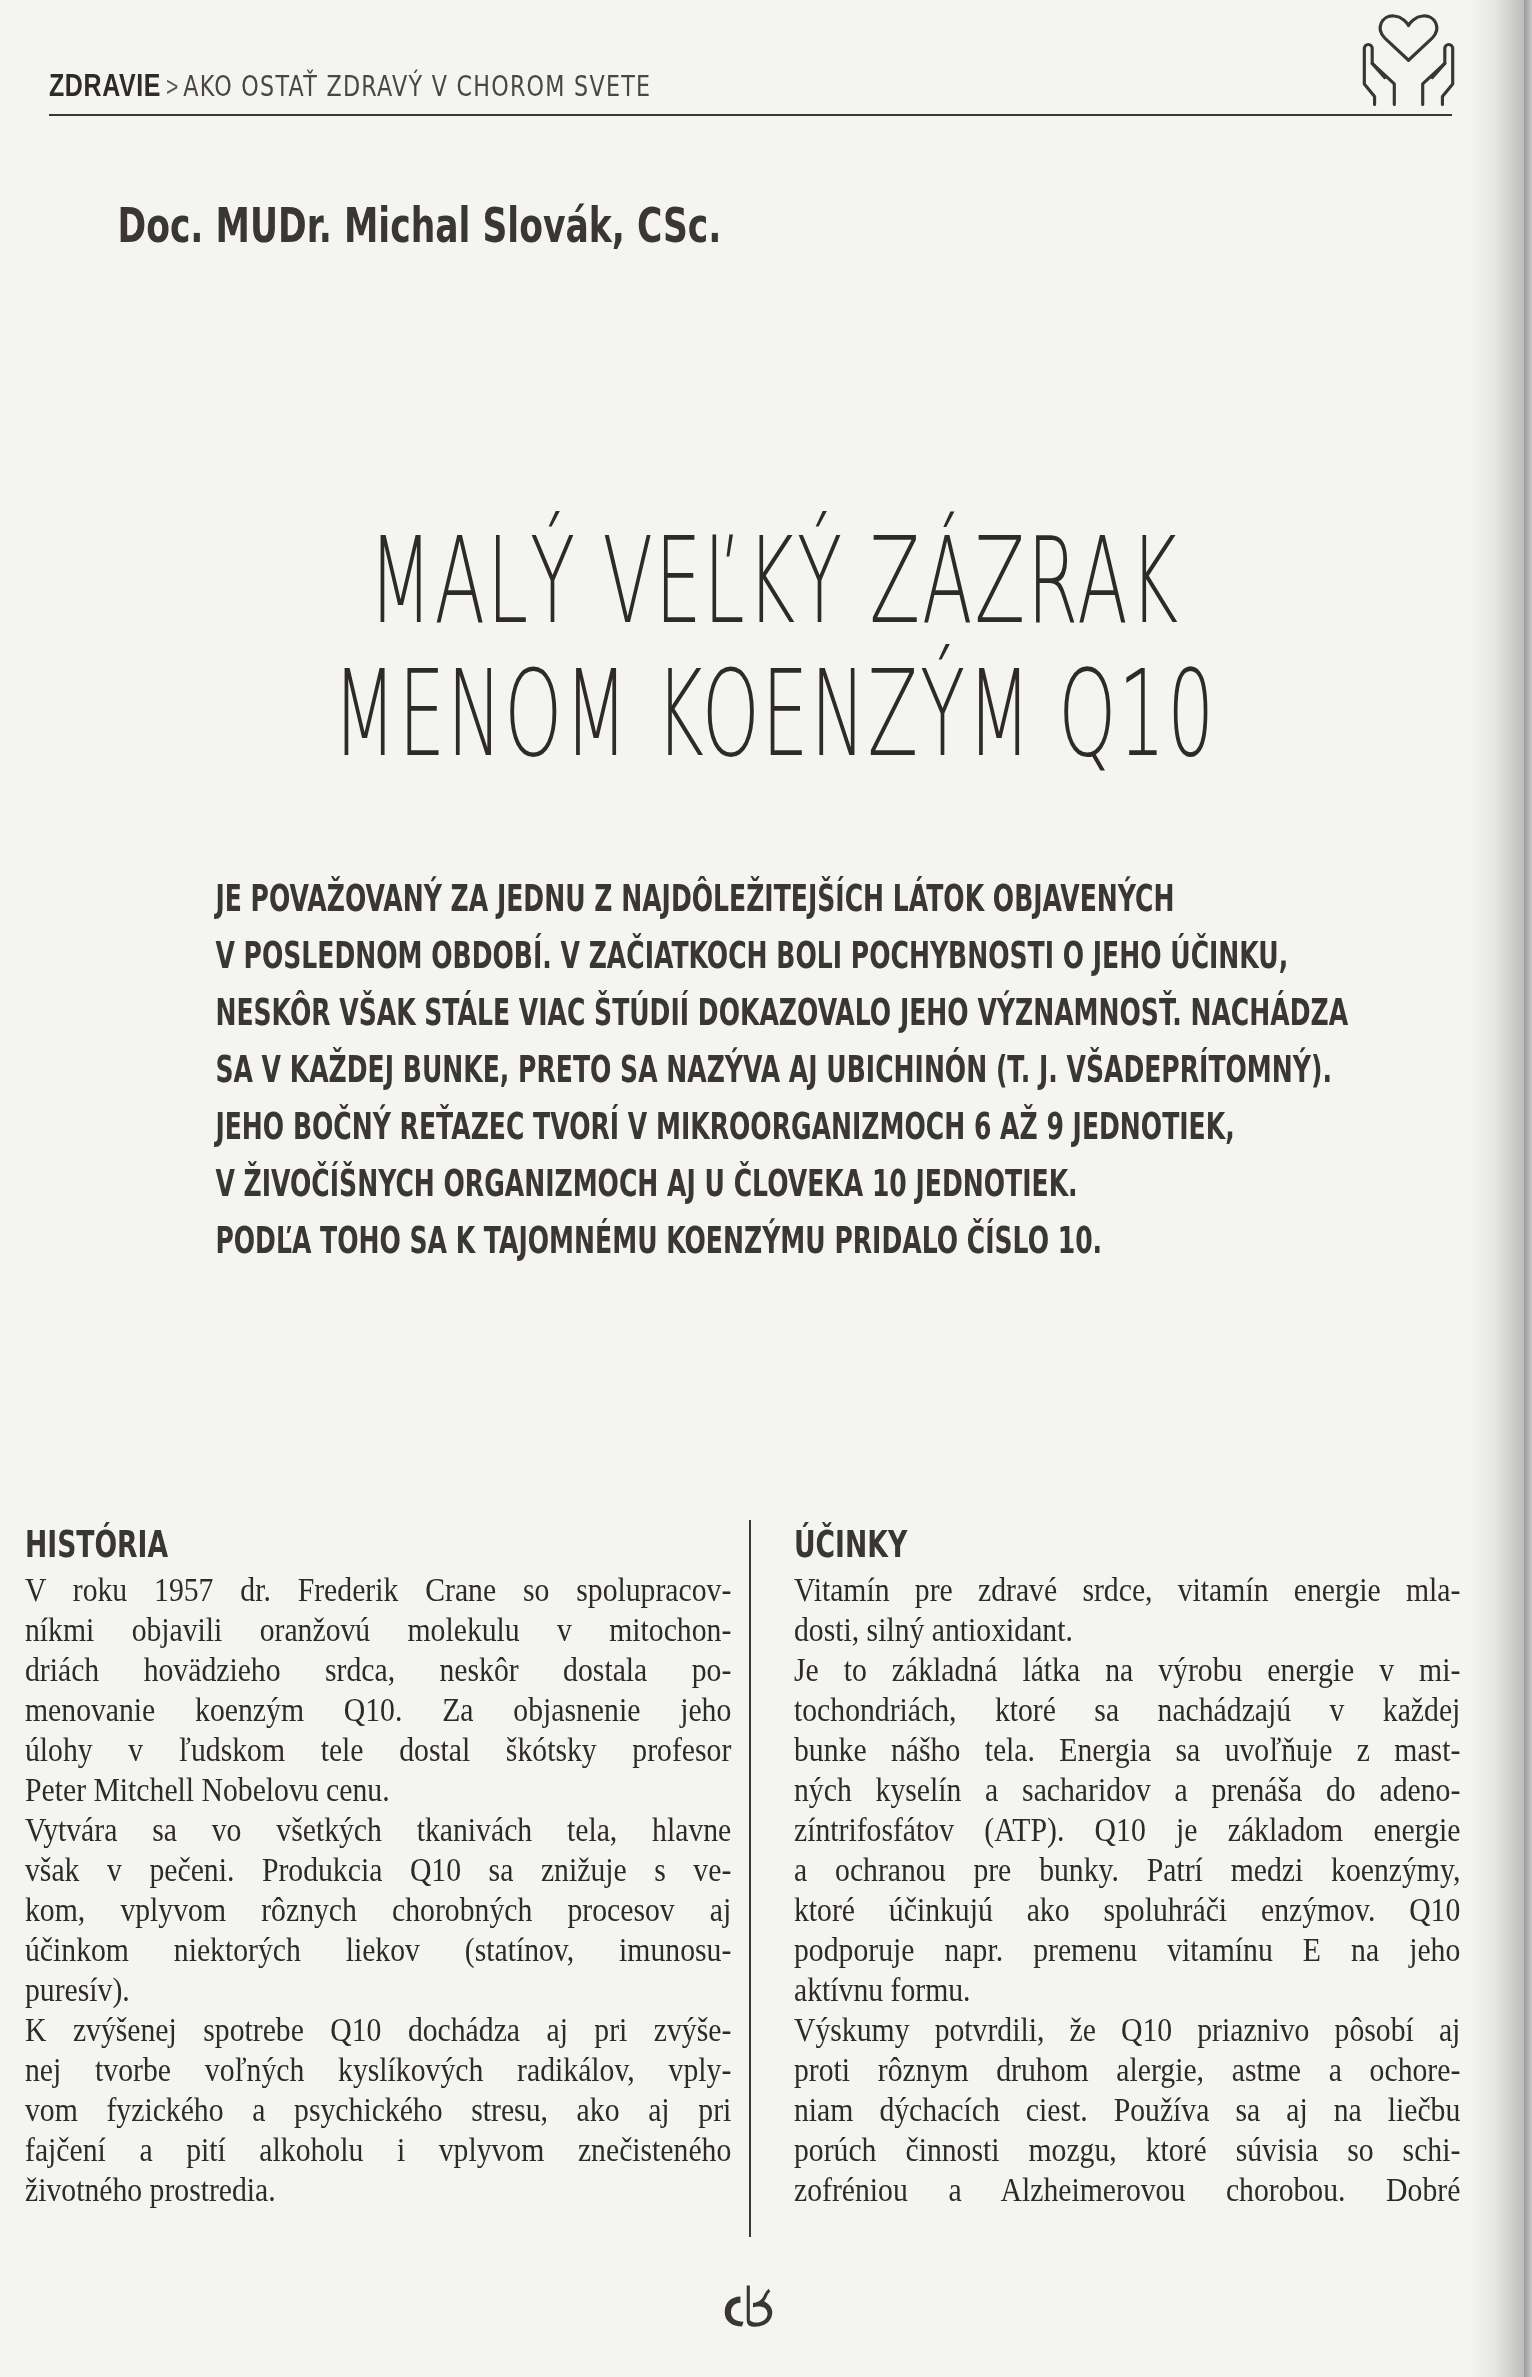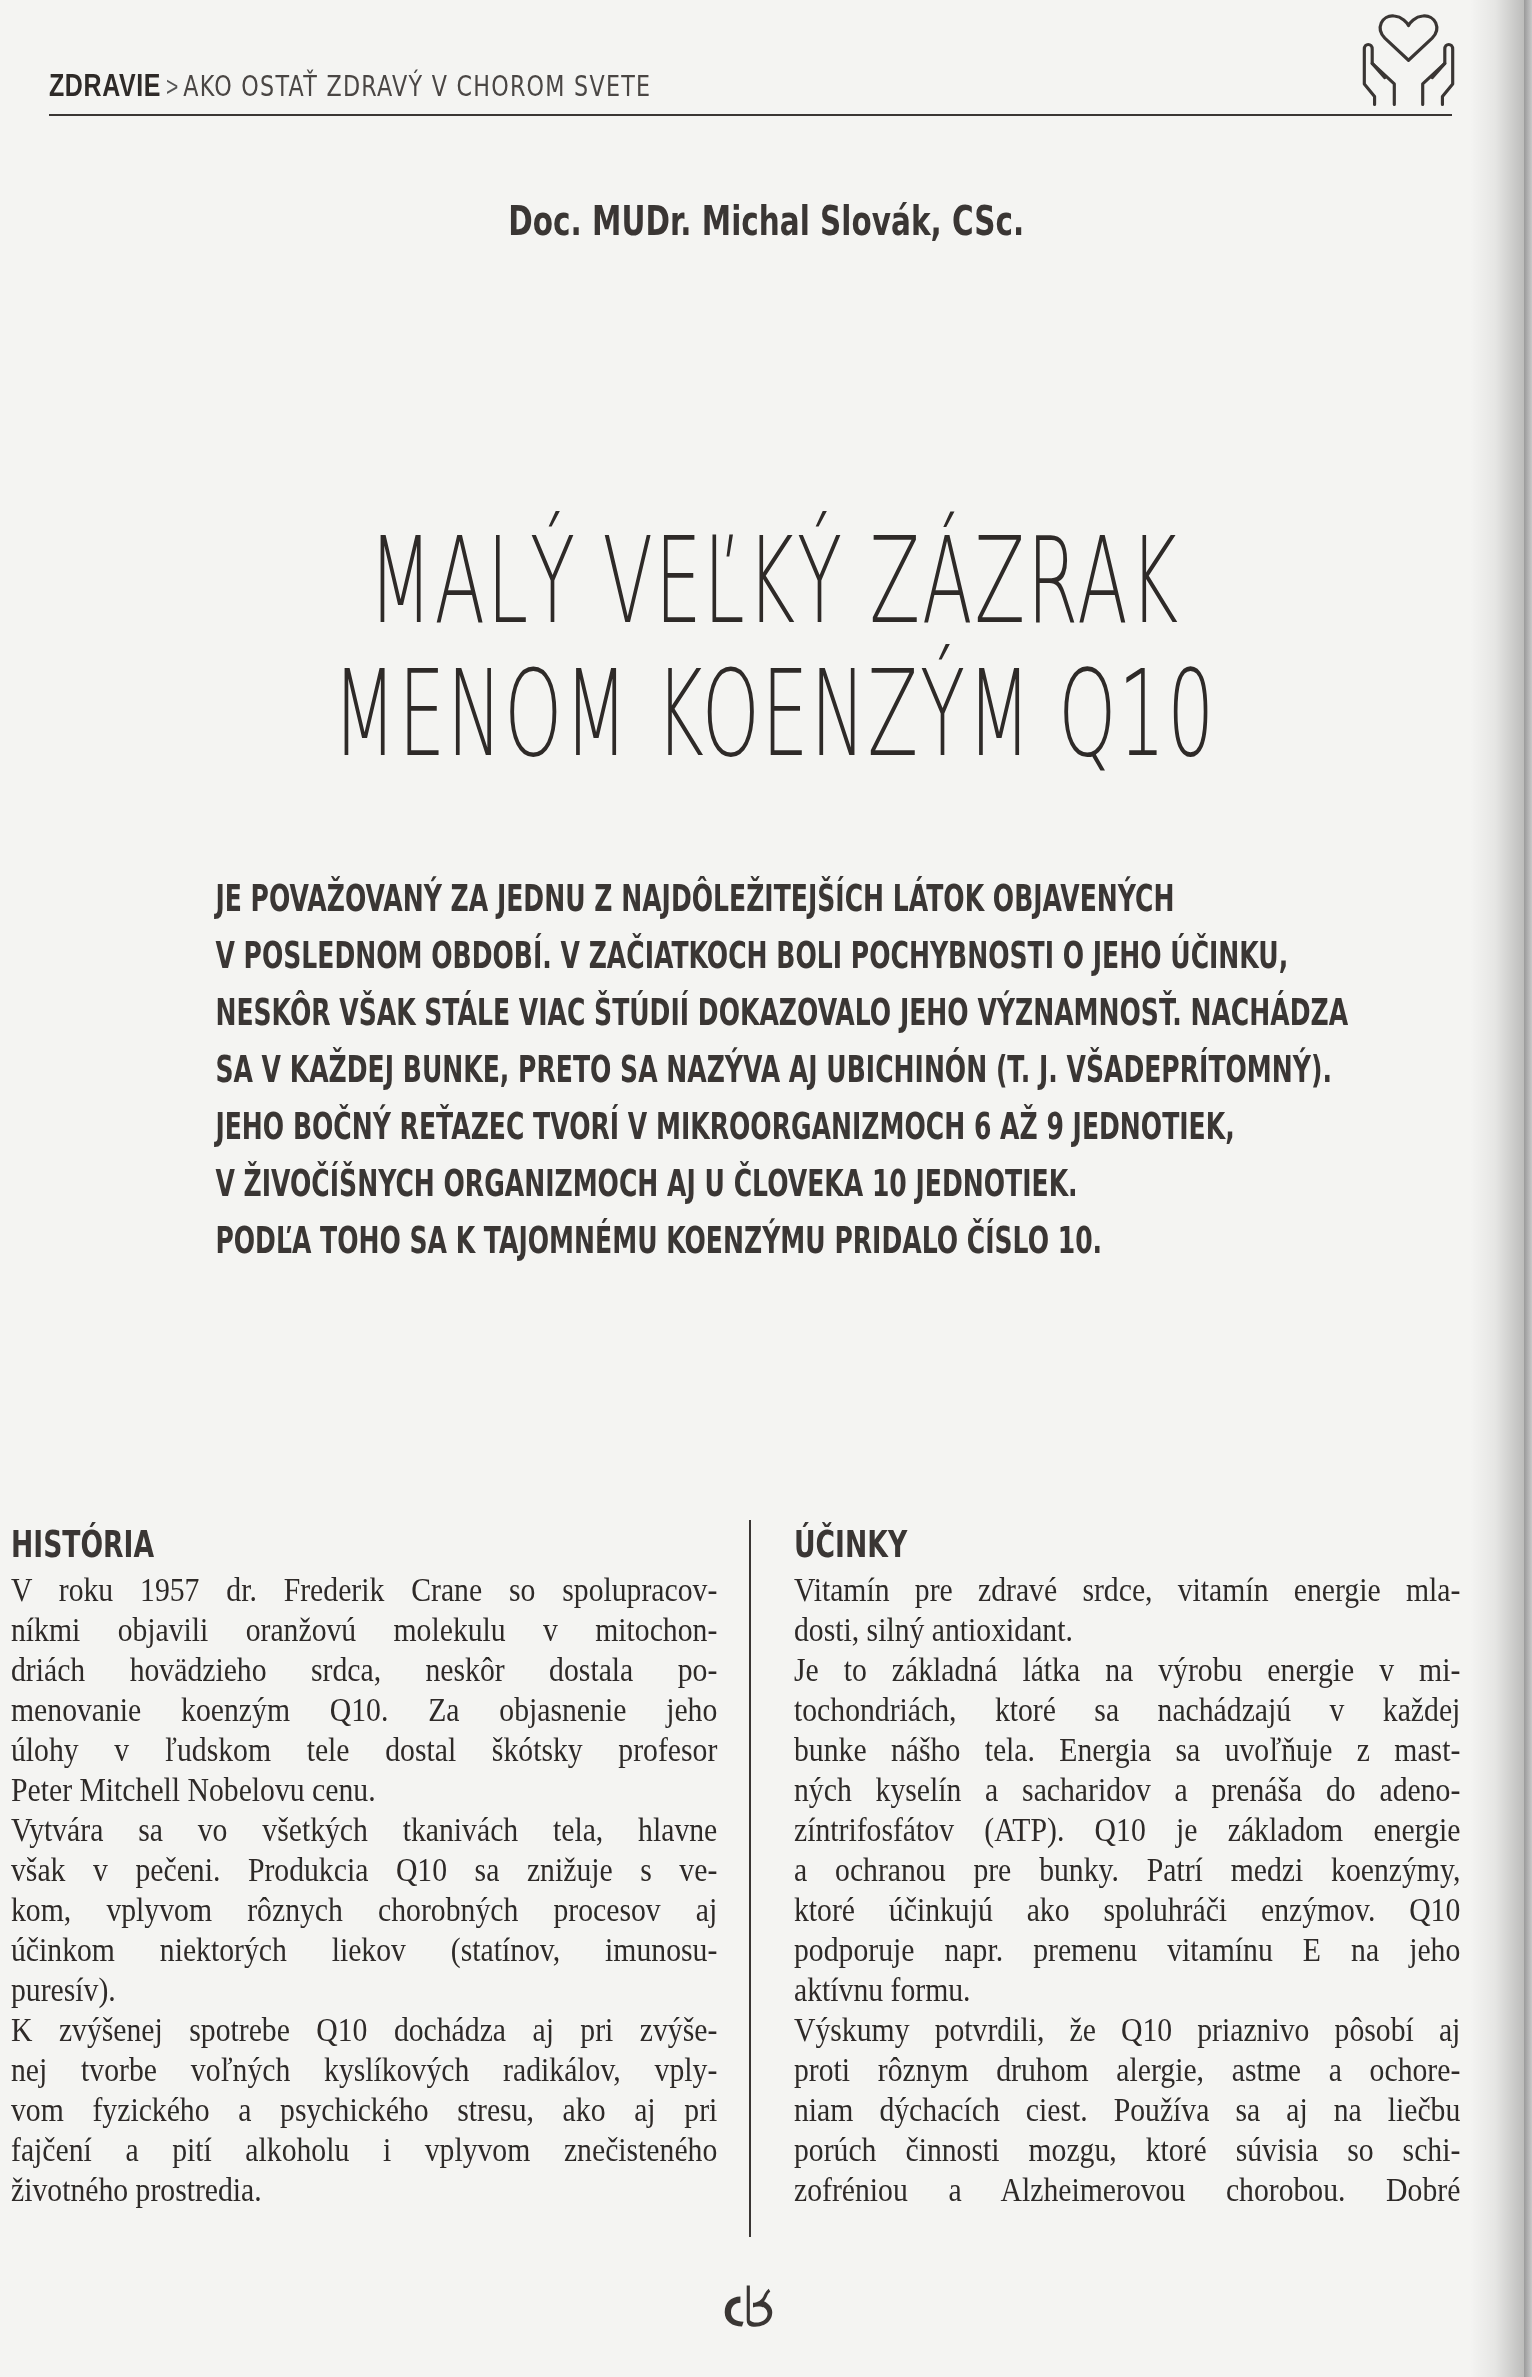--- a/index.html
+++ b/index.html
@@ -30,44 +30,44 @@
   .header .topic { font-weight: normal; color: #4a4644; letter-spacing: 1.6px; font-family: "DejaVu Sans", sans-serif; font-size: 28.5px; }
   .header-rule {
     position: absolute; left: 49px; top: 114px; width: 1403px; height: 2.4px;
     background: #3a3634;
   }
   .icon-hands {
     position: absolute; left: 1361px; top: 4.8px; width: 95px; height: 101px;
   }
   
   .author {
-    position: absolute; left: 0; top: 197px; width: 1533px; text-align: center;
+    position: absolute; left: 0; top: 197px; width: 1533px; 
     font-family: "DejaVu Sans", sans-serif; font-weight: bold;
-    font-size: 41px; color: #3a3634;
+    font-size: 48px; color: #3a3634;
   }
   .author span { display: inline-block; transform: scaleX(0.72); }
   
   .title {
     position: absolute; left: 0; top: 507px; width: 1533px; text-align: center;
     font-family: "DejaVu Sans", sans-serif; font-weight: 200;
     font-size: 119px; line-height: 133px; color: #2e2a28;
     letter-spacing: 3.2px;
   }
   .title .line { display: block; transform: scaleX(0.62); -webkit-text-stroke: 0; font-weight: normal; }
   .title .line span { font-weight: 100; }
   
   .lead {
     position: absolute; left: 0; top: 870px; width: 1267px; text-align: center;
     font-family: "DejaVu Sans", sans-serif; font-weight: bold;
     font-size: 38px; line-height: 57px; color: #3a3634;
   }
   .lead .line { display: block; transform: scaleX(0.66); white-space: nowrap; }
   
   .col { position: absolute; top: 1518px; }
-  .col-left { left: 11px; width: 707px; }
+  .col-left { left: 25px; width: 707px; }
   .col-right { left: 794px; width: 667px; }
   .col h2 {
     margin: 0; font-family: "DejaVu Sans", sans-serif; font-weight: bold;
     font-size: 38px; line-height: 52px; color: #3a3634;
     transform: scaleX(0.7); transform-origin: left top; white-space: nowrap;
   }
   .col p {
     margin: 0; font-family: "Liberation Serif", serif; font-size: 33px;
     line-height: 40px; color: #2e2a28; text-align: justify;
     transform: scaleX(0.9); transform-origin: left top; width: 111%;

